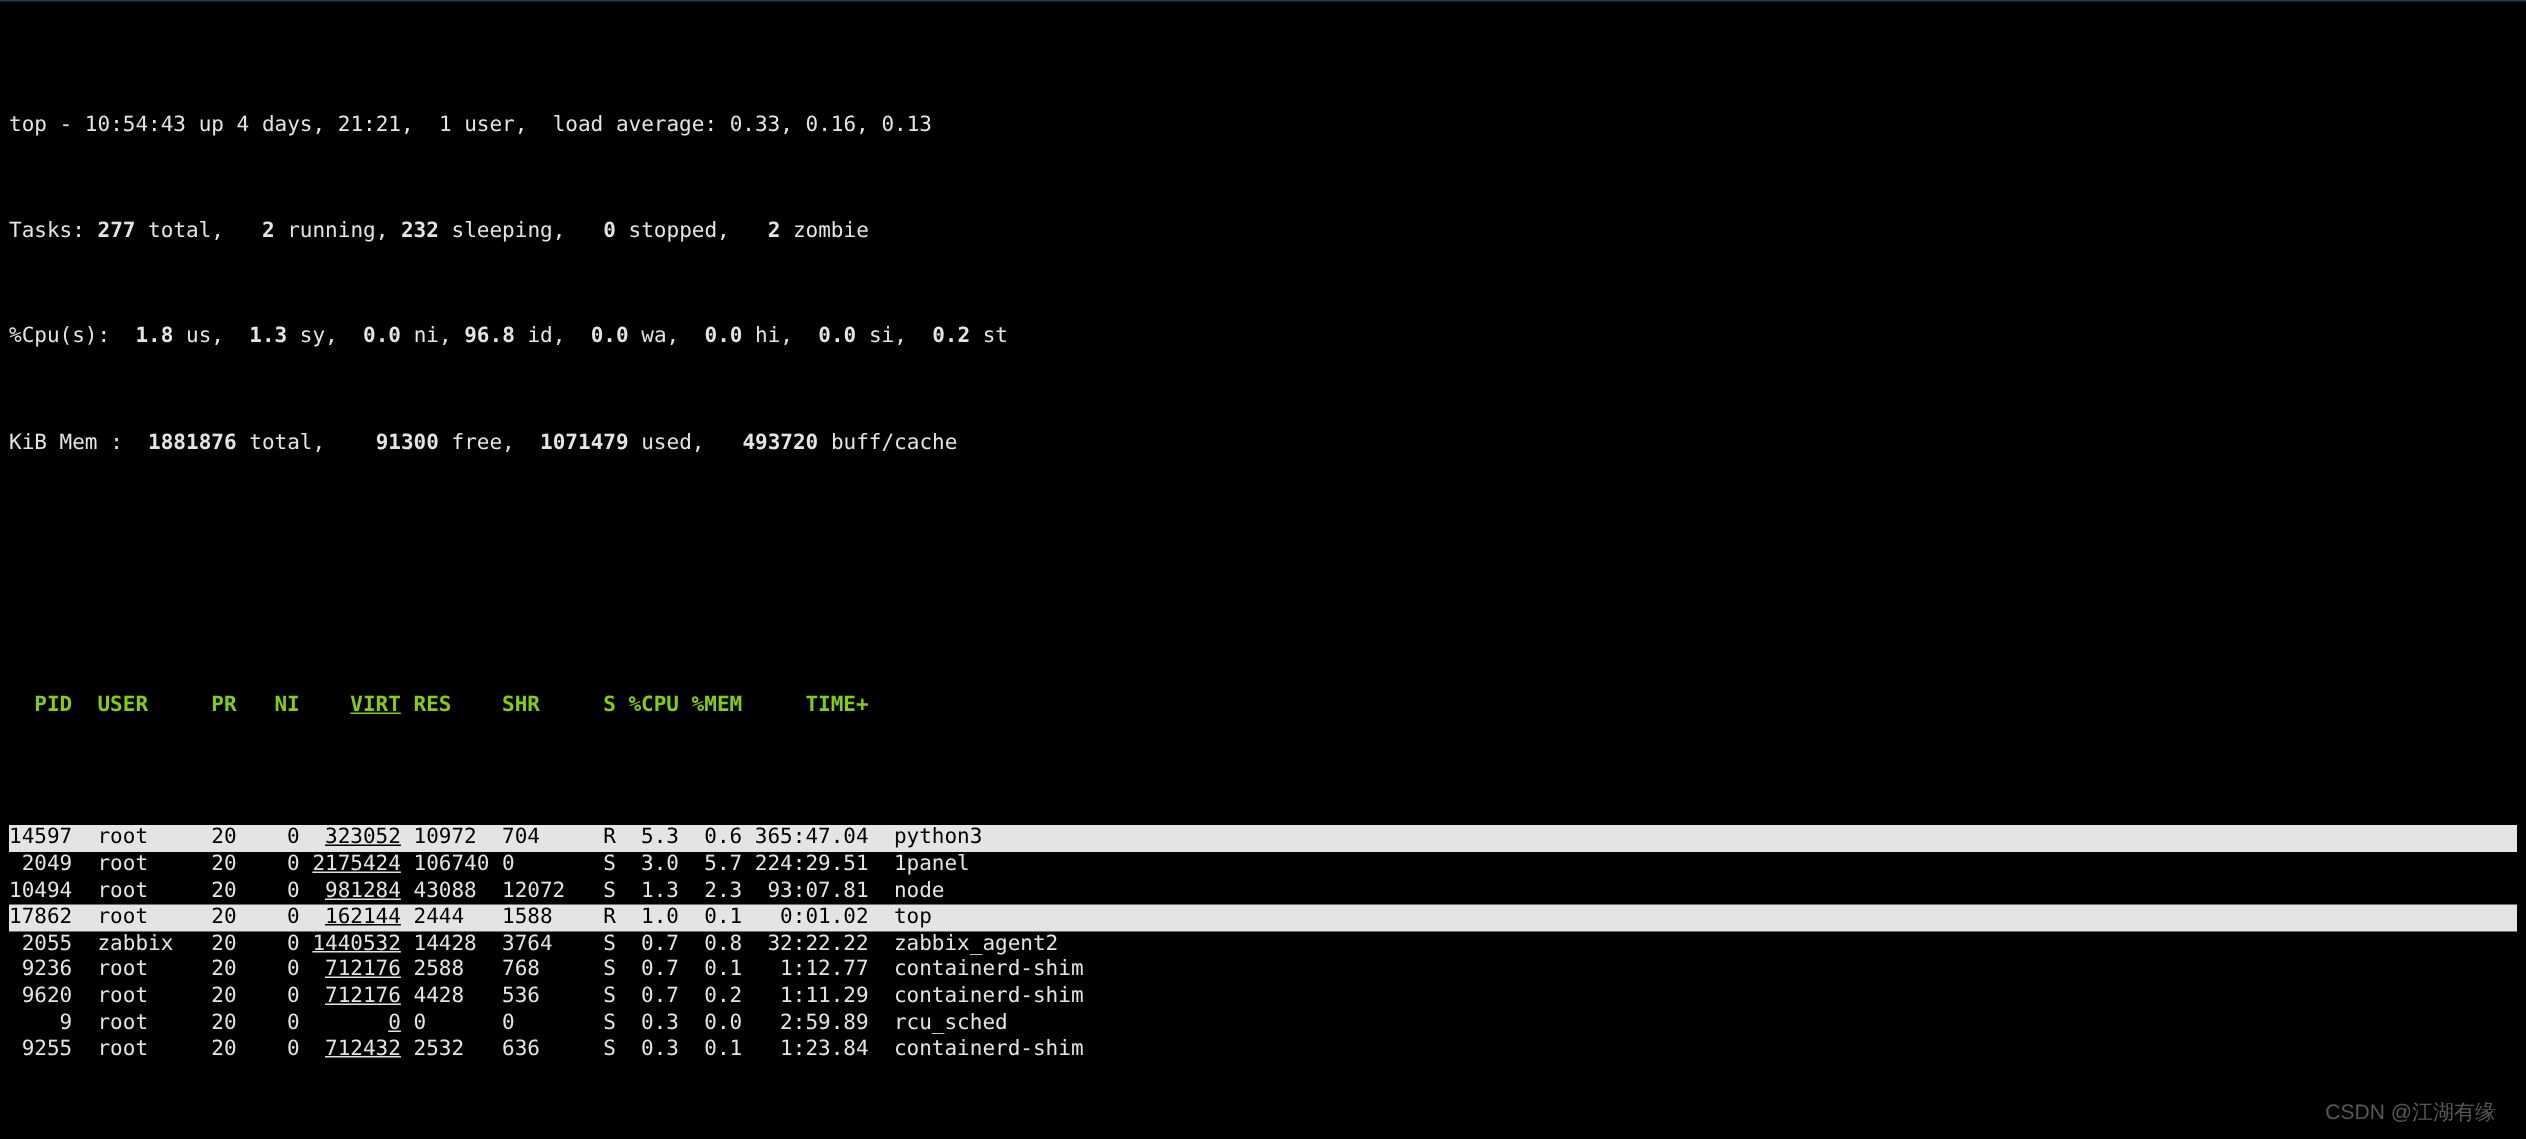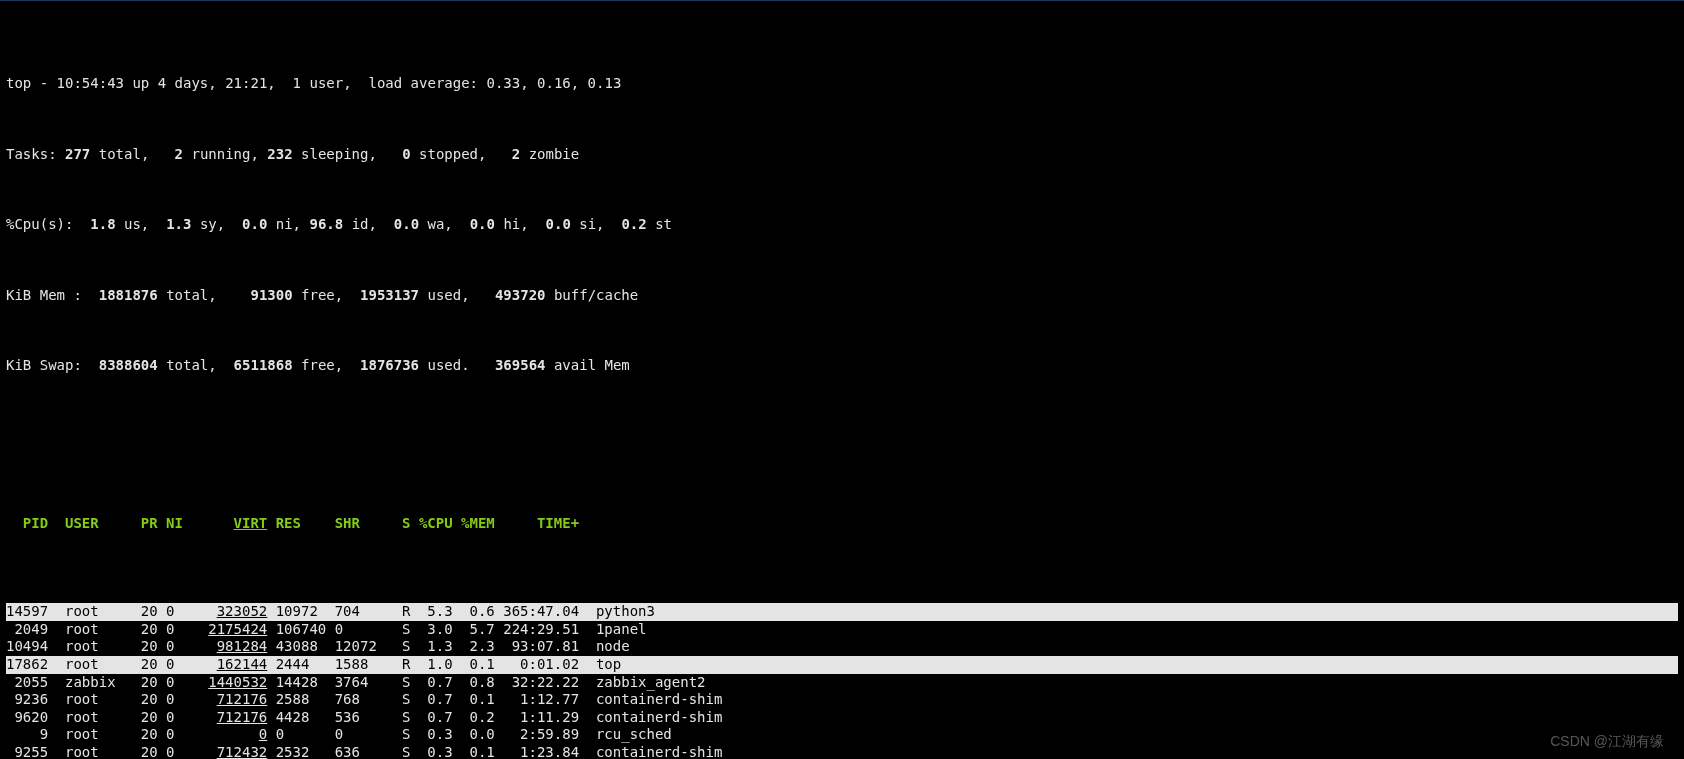--- a/index.html
+++ b/index.html
@@ -37,21 +37,21 @@
   .hl-row { 
     background: #e4e4e4;
     color: #000;
   }
   .cell { display: inline-block; box-sizing: border-box; padding-right: 1ch; }
 
   
   .c-pid  { width: 6ch;  text-align: right; }
   .c-user { width: 9ch;  text-align: left; padding-left: 1ch;}
   .c-pr   { width: 4ch;  text-align: right; }
-  .c-ni   { width: 5ch;  }
+  .c-ni   { width: 5ch;  text-align: right; }
   .c-virt { width: 8ch;  text-align: right; text-decoration: underline; }
   .c-res  { width: 7ch;  text-align: left; }
   .c-shr  { width: 7ch;  text-align: left; }
   .c-s    { width: 2ch;  text-align: left; padding-left:1ch;}
   .c-cpu  { width: 6ch;  text-align: right; }
   .c-mem  { width: 5ch;  text-align: right; }
   .c-time { width: 10ch; text-align: right; }
   .c-cmd  { flex: 1;     text-align: left; padding-left: 1ch;}
 
   .watermark {
@@ -70,23 +70,22 @@
 
 <div class="term">
 
   
   <div class="hdr-row"><span>top - </span><span>10:54:43</span><span> up 4 days, 21:21,  1 user,  load average: 0.33, 0.16, 0.13</span></div>
 
   <div class="hdr-row"><span>Tasks:</span><span class="b"> 277 </span><span>total,   </span><span class="b">2 </span><span>running, </span><span class="b">232 </span><span>sleeping,   </span><span class="b">0 </span><span>stopped,   </span><span class="b">2 </span><span>zombie</span></div>
 
   <div class="hdr-row"><span>%Cpu(s):  </span><span class="b">1.8 </span><span>us,  </span><span class="b">1.3 </span><span>sy,  </span><span class="b">0.0 </span><span>ni, </span><span class="b">96.8 </span><span>id,  </span><span class="b">0.0 </span><span>wa,  </span><span class="b">0.0 </span><span>hi,  </span><span class="b">0.0 </span><span>si,  </span><span class="b">0.2 </span><span>st</span></div>
 
-  <div class="hdr-row"><span>KiB Mem :  </span><span class="b">1881876 </span><span>total,    </span><span class="b">91300 </span><span>free,  </span><span class="b">1953137 </span><span>used,   </span><span class="b">493720 </span><span>buff/cache</span></div>
+  <div class="hdr-row"><span>KiB Mem :  </span><span class="b">1881876 </span><span>total,    </span><span class="b">91300 </span><span>free,  </span><span class="b">1071479 </span><span>used,   </span><span class="b">493720 </span><span>buff/cache</span></div>
 
-  <div class="hdr-row"><span>KiB Swap:  </span><span class="b">8388604 </span><span>total,  </span><span class="b">6511868 </span><span>free,  </span><span class="b">1876736 </span><span>used.   </span><span class="b">369564 </span><span>avail Mem</span></div>
 
   <div class="hdr-row">&nbsp;</div>
 
   
   <div class="row col-hdr">
     <span class="cell c-pid">PID</span>
     <span class="cell c-user">USER</span>
     <span class="cell c-pr">PR</span>
     <span class="cell c-ni">NI</span>
     <span class="cell c-virt">VIRT</span>

